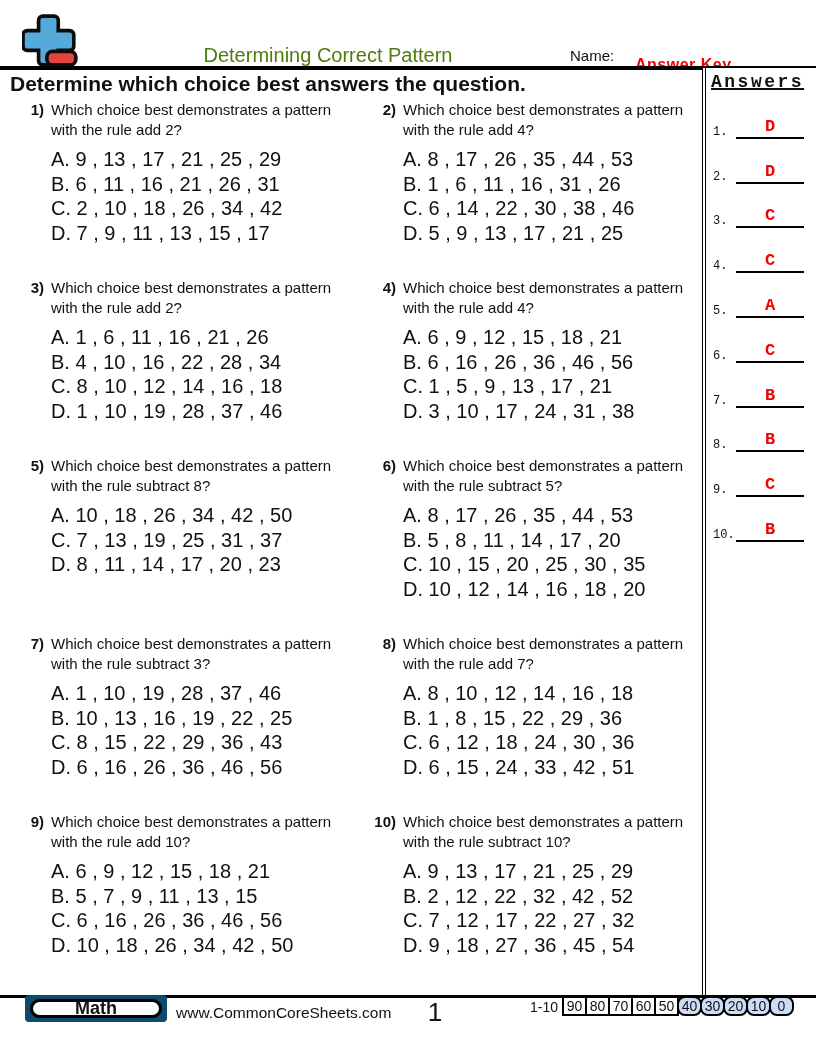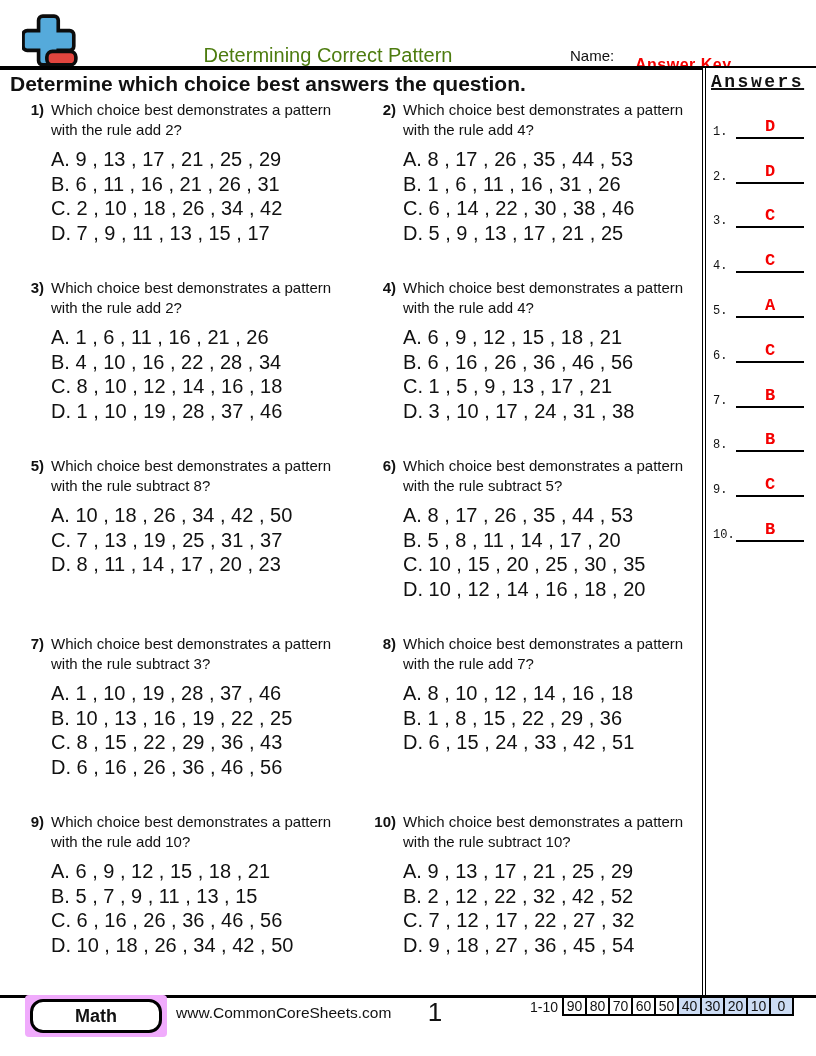--- a/index.html
+++ b/index.html
@@ -46,39 +46,39 @@
   .answer-item { height:44.8px; display:flex; align-items:flex-end; box-sizing:border-box; padding:0 12px 5px 7px; }
   .answer-num { flex:none; width:23px; font-size:12px; line-height:14px; }
   .answer-line {
     flex:1; border-bottom:2px solid #000; text-align:center;
     font-weight:bold; font-size:17px; line-height:21px; color:var(--accent-red);
   }
 
   
   .footer-rule { position:absolute; left:0; top:995px; width:816px; height:3px; background:#000; }
   .math-badge {
-    position:absolute; left:25px; top:995px; width:142px; height:42px;
-    background:#f0abfc; border-radius:4px;
+    position:absolute; left:25px; top:995px; width:142px; height:27px;
+    background:#0c4a6e; border-radius:4px;
   }
   .math-badge .pill {
     position:absolute; left:5px; top:4px; right:5px; bottom:4px; background:#fff;
     border:3px solid #000; border-radius:13px;
     display:flex; align-items:center; justify-content:center;
     font-weight:bold; font-size:18px;
   }
   .website { position:absolute; left:176px; top:1004px; font-size:15.5px; }
   .page-num { position:absolute; left:400px; top:997px; width:70px; text-align:center; font-size:26px; }
   .score-label { position:absolute; left:520px; top:999px; width:38px; text-align:right; font-size:14px; }
   .score-table { position:absolute; left:564px; top:996px; display:flex; }
   .score-cell {
     width:21px; height:16px; border:2px solid #000; margin-left:-2px;
     display:flex; align-items:center; justify-content:center;
     font-size:14px; background:#fff;
   }
-  .score-cell.shaded { background:var(--score-shade); }
+  .score-cell.shaded { background:var(--score-shade);border-radius:8px; }
 </style>
 </head>
 <body>
 
 <svg class="logo" width="58" height="56" viewBox="0 0 56 54">
   <path d="M20 3 h11 a4 4 0 0 1 4 4 v10 h11 a4 4 0 0 1 4 4 v11 a4 4 0 0 1 -4 4 h-11 v10 a4 4 0 0 1 -4 4 h-11 a4 4 0 0 1 -4 -4 v-10 h-11 a4 4 0 0 1 -4 -4 v-11 a4 4 0 0 1 4 -4 h11 v-10 a4 4 0 0 1 4 -4 z" fill="var(--logo-blue)" stroke="#0c0c0c" stroke-width="3.5"></path>
   <rect x="24" y="37" width="28" height="13" rx="5.5" fill="var(--logo-red)" stroke="#0c0c0c" stroke-width="3.5"></rect>
 </svg>
 <div class="page-title">Determining Correct Pattern</div>
 <div class="name-label">Name:</div>
@@ -201,20 +201,21 @@
   <div class="question">
     <div class="q-num">8)</div>
     <div class="q-body">
       <div class="q-prompt">
         <div>Which choice best demonstrates a pattern</div>
         <div>with the rule add 7?</div>
       </div>
       <div class="q-choices">
           <div class="q-choice">A. 8 , 10 , 12 , 14 , 16 , 18</div>
           <div class="q-choice">B. 1 , 8 , 15 , 22 , 29 , 36</div>
+          <div class="q-choice">C. 6 , 12 , 18 , 24 , 30 , 36</div>
           <div class="q-choice">D. 6 , 15 , 24 , 33 , 42 , 51</div>
         </div>
     </div>
   </div>
 
   <div class="question">
     <div class="q-num">9)</div>
     <div class="q-body">
       <div class="q-prompt">
         <div>Which choice best demonstrates a pattern</div>

